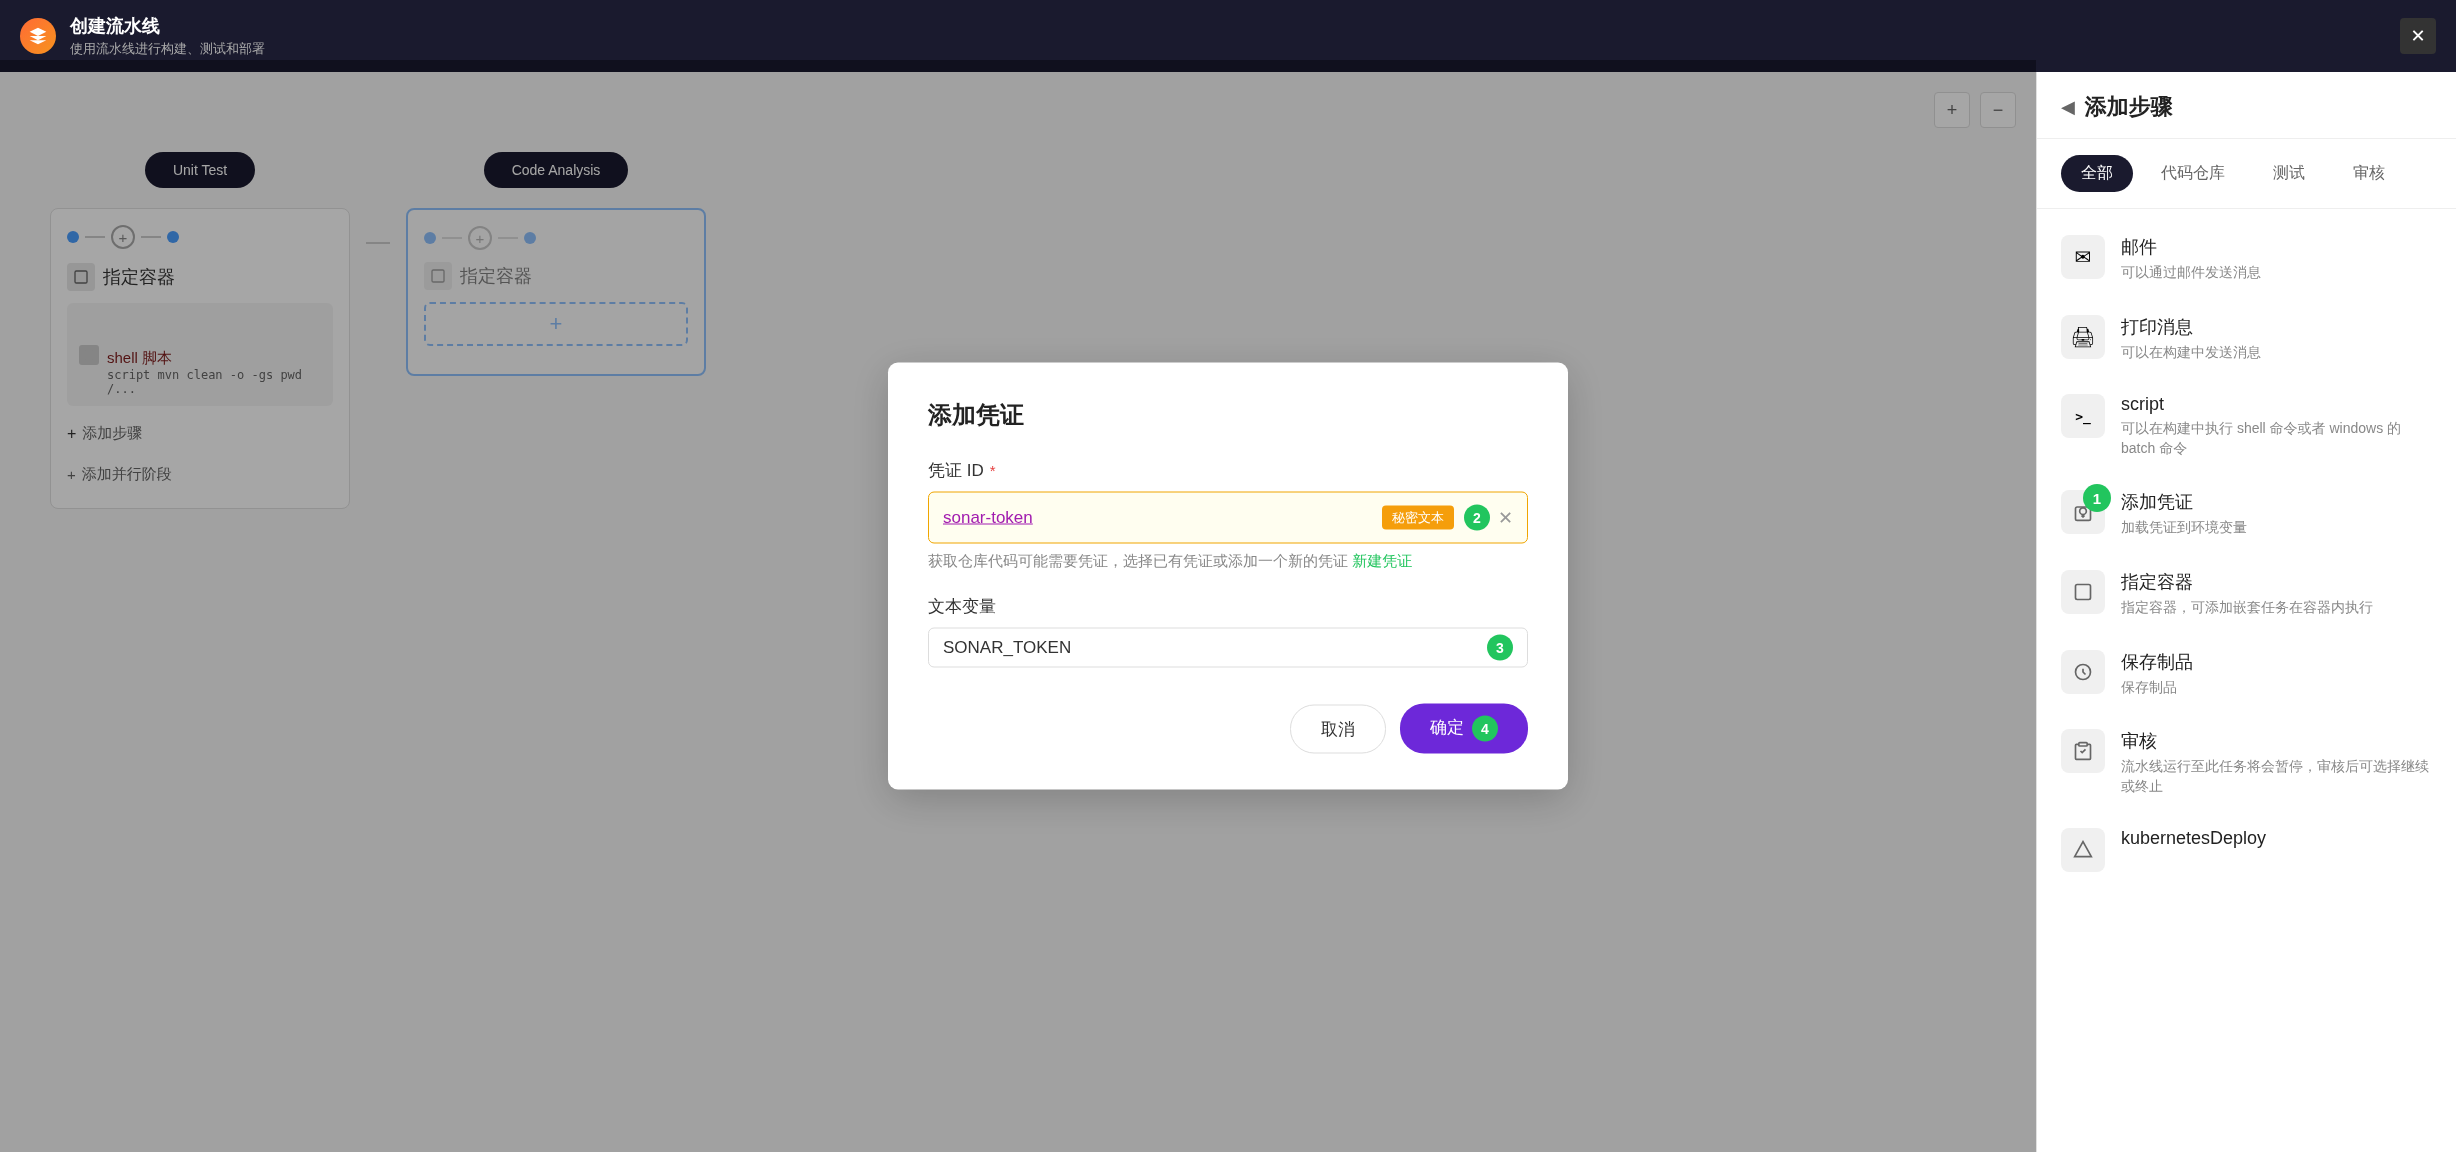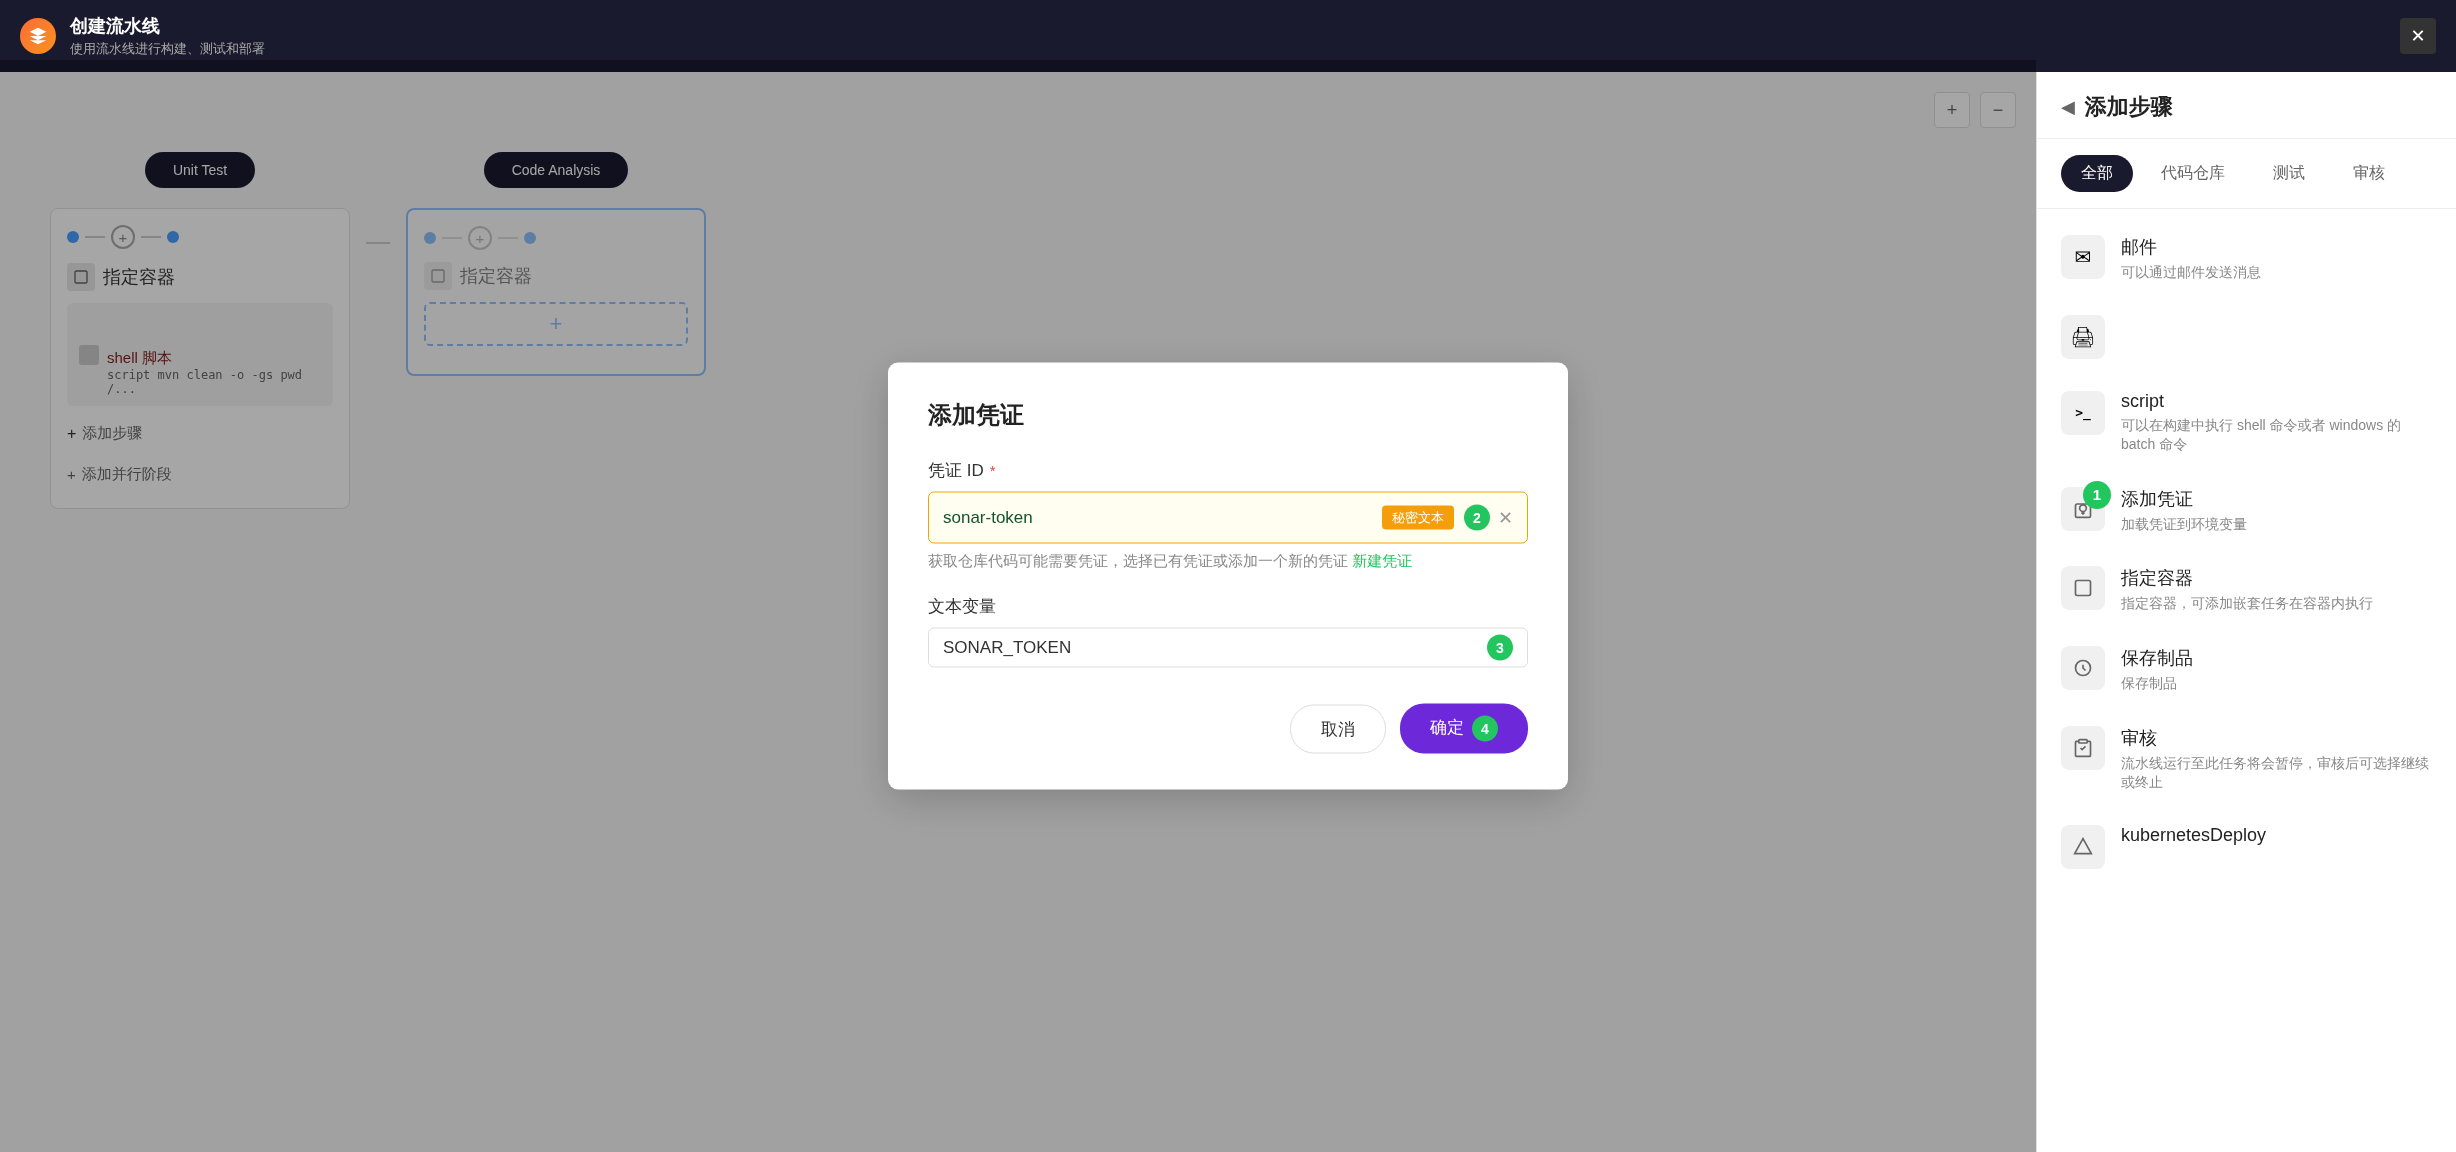--- a/index.html
+++ b/index.html
@@ -380,22 +380,23 @@
       background: #fffef0;
       display: flex;
       align-items: center;
       padding: 0 14px;
       height: 52px;
       margin-bottom: 8px;
     }
 
     .cred-text {
       font-size: 17px;
-      color: #14532d;
+      color: #a21caf;
       flex: 1;
+      text-decoration: underline;
     }
 
     .cred-badge {
       background: #f59e0b;
       color: white;
       font-size: 13px;
       padding: 3px 10px;
       border-radius: 4px;
       margin-left: 10px;
     }
@@ -636,20 +637,24 @@
         <div class="sidebar-item-content">
           <div class="sidebar-item-name">邮件</div>
           <div class="sidebar-item-desc">可以通过邮件发送消息</div>
         </div>
       </div>
 
       <div class="sidebar-item">
         <div class="sidebar-item-icon-wrapper">
           <div class="sidebar-item-icon">🖨</div>
         </div>
+        <div class="sidebar-item-content">
+          <div class="sidebar-item-name">打印消息</div>
+          <div class="sidebar-item-desc">可以在构建中发送消息</div>
+        </div>
       </div>
 
       <div class="sidebar-item">
         <div class="sidebar-item-icon-wrapper">
           <div class="sidebar-item-icon" style="font-size:13px;font-family:monospace;font-weight:700;">&gt;_</div>
         </div>
         <div class="sidebar-item-content">
           <div class="sidebar-item-name">script</div>
           <div class="sidebar-item-desc">可以在构建中执行 shell 命令或者 windows 的 batch 命令</div>
         </div>

